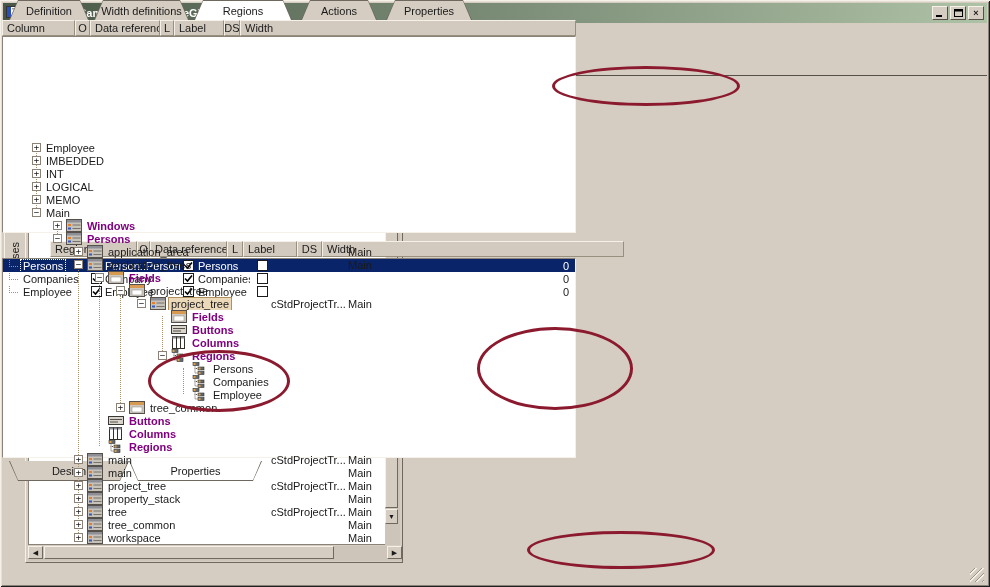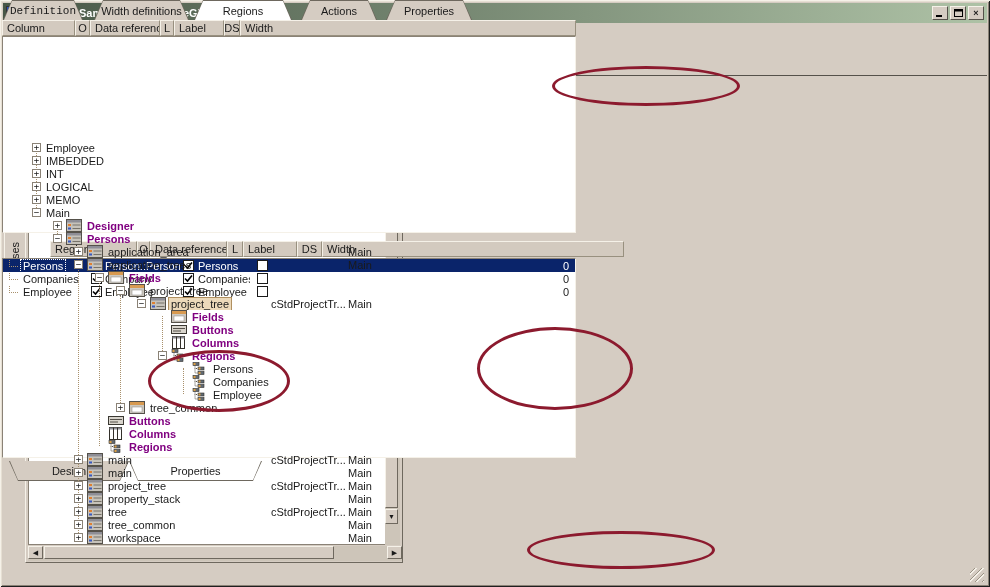--- a/index.html
+++ b/index.html
@@ -368,21 +368,21 @@
               <span class="ticn">
                 <svg width="16" height="13" viewBox="0 0 16 13">
                   <rect x="0.5" y="0.5" width="15" height="12" fill="#c6c2ba" stroke="#55514a"></rect>
                   <rect x="1" y="1" width="14" height="2.5" fill="#8e8e96"></rect>
                   <rect x="2" y="5" width="3" height="2" fill="#e08030"></rect>
                   <rect x="2" y="8.5" width="3" height="2" fill="#3858c0"></rect>
                   <rect x="6.5" y="5.5" width="8" height="1" fill="#77736a"></rect>
                   <rect x="6.5" y="9" width="8" height="1" fill="#77736a"></rect>
                 </svg>
               </span>
-              <span class="tlabel">Designer</span>
+              <span class="tlabel">Windows</span>
             </div>
             <div class="tctx"></div>
             <div class="tcls"></div>
           </div>
           <div class="trow purple">
             <div class="tname" style="padding-left: 24px;">
               <span class="expander">−</span>
               <span class="ticn">
                 <svg width="16" height="13" viewBox="0 0 16 13">
                   <rect x="0.5" y="0.5" width="15" height="12" fill="#c6c2ba" stroke="#55514a"></rect>
@@ -805,21 +805,21 @@
 
     <div class="sb" style="left:2px;top:466px;width:374px;height:15px;">
       <div class="sbtn" style="left:0;top:0;width:15px;height:13px;">◀</div>
       <div class="sthumb" style="left:16px;top:0;width:290px;height:13px;"></div>
       <div class="sbtn" style="right:0;top:0;width:15px;height:13px;">▶</div>
     </div>
   </div>
 
   <div id="right-panel">
     <div class="ttabbar" id="rp-top-tabs" style="left:0;top:0;width:578px;">
-        <div class="ttab" style="left: 3px; width: 80px; font-family: Liberation Mono, monospace;">
+        <div class="ttab" style="left: 9px; width: 80px;">
           <span>Definition</span>
         </div>
         <div class="ttab" style="left: 94px; width: 95px;">
           <span>Width definitions</span>
         </div>
         <div class="ttab active" style="left: 194px; width: 98px;">
           <span>Regions</span>
         </div>
         <div class="ttab" style="left: 301px; width: 76px;">
           <span>Actions</span>

